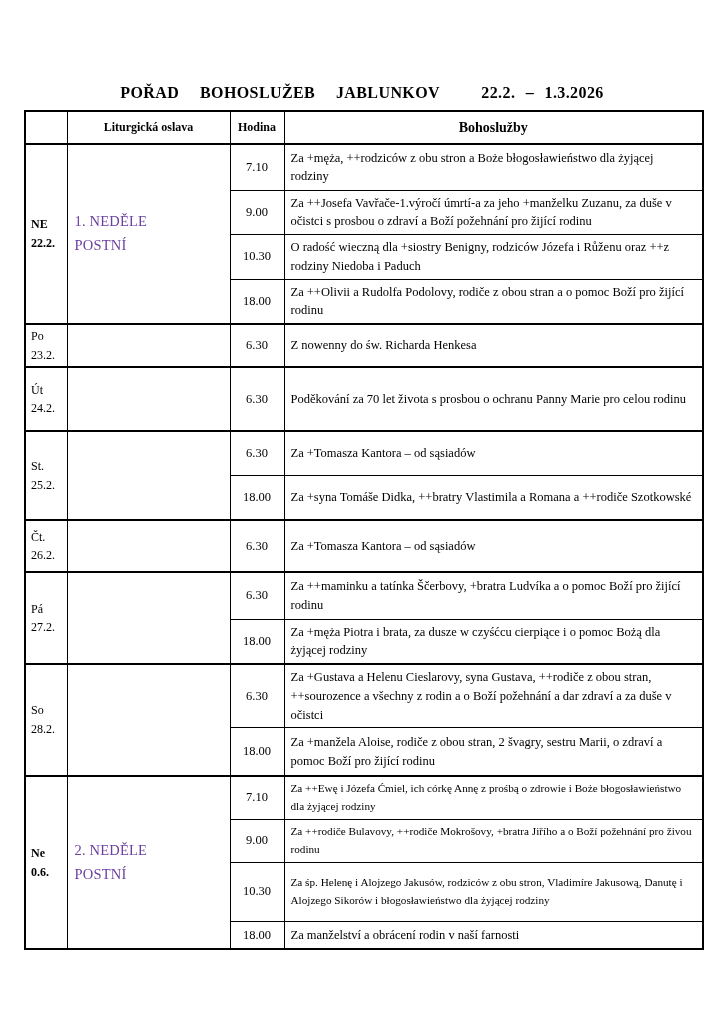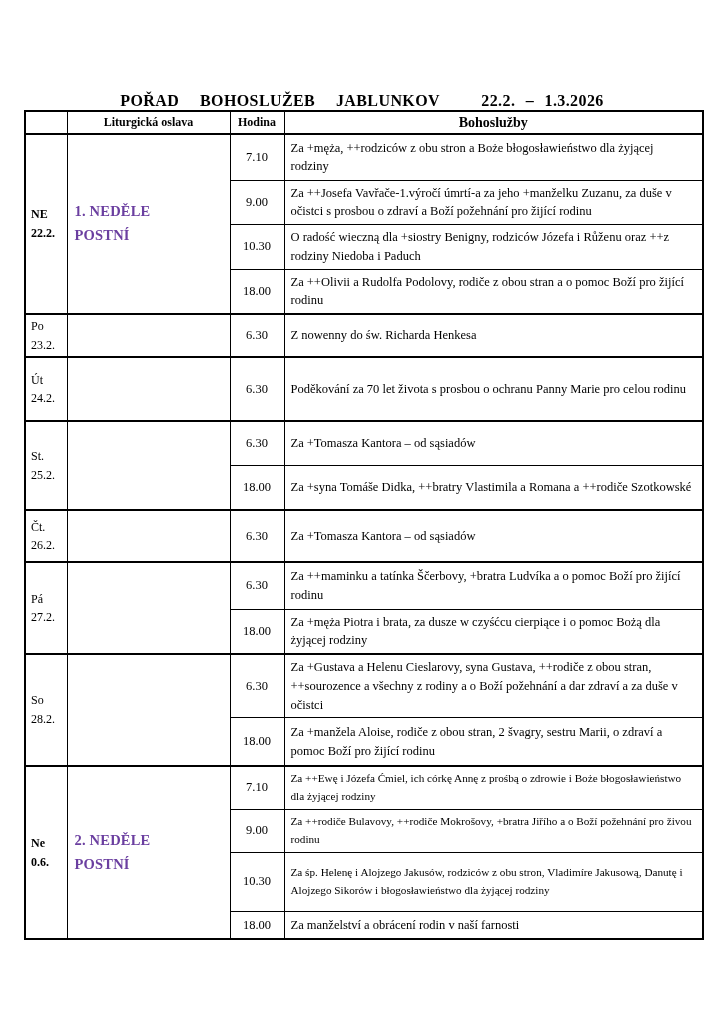--- a/index.html
+++ b/index.html
@@ -5,21 +5,21 @@
   html, body { margin: 0; padding: 0; }
   body {
     width: 724px; height: 1024px;
     background: #ffffff;
     font-family: "Liberation Serif", serif;
     color: #000;
   }
   .page { position: relative; width: 724px; height: 1024px; overflow: hidden; }
 
   .title {
-    position: absolute; top: 92px; left: 0; width: 724px;
+    position: absolute; top: 84px; left: 0; width: 724px;
     text-align: center;
     font-weight: bold;
     font-size: 16px;
     letter-spacing: 0.4px;
     word-spacing: 6px;
     white-space: pre;
   }
 
   table.sched {
     position: absolute; top: 110px; left: 24px;
@@ -43,21 +43,21 @@
     vertical-align: middle;
     padding: 2px 2px 2px 5px;
     line-height: 1.55;
   }
   td.day.sunday { font-weight: bold; margin-top: 38px; }
 
   td.celebr { vertical-align: middle; padding: 2px 4px 2px 7px; }
   .celebr-text {
     max-width: 102px;
     color: var(--accent, #6B3FA0);
-    font-weight: bold;
+    font-weight: normal;
     font-size: 14.5px;
     line-height: 1.65;
     letter-spacing: 0.2px;
   }
 
   td.time {
     text-align: center;
     vertical-align: middle;
     font-size: 12.5px;
     margin-top: 40px;
@@ -80,21 +80,21 @@
 
   <table class="sched">
     <colgroup>
       <col style="width:42px">
         <col style="width:163px">
         <col style="width:54px">
         <col style="width:419px">
     </colgroup>
 
     <tbody>
-        <tr class="head" style="height:23px">
+        <tr class="head" style="height:33px">
       <th class="h-day"></th>
       <th class="h-cel">Liturgická oslava</th>
       <th class="h-time">Hodina</th>
       <th class="h-serv">Bohoslužby</th>
     </tr>
 
     <tr class="sec" style="height:46px">
       <td class="day sunday" rowspan="4">
         <div>NE</div>
         <div>22.2.</div>
@@ -188,21 +188,21 @@
 
     <tr class="sec" style="height:63px">
       <td class="day" rowspan="2">
         <div>So</div>
         <div>28.2.</div>
       </td>
       <td class="celebr" rowspan="2">
         <div class="celebr-text"></div>
       </td>
       <td class="time">6.30</td>
-      <td class="intent">Za +Gustava a Helenu Cieslarovy, syna Gustava, ++rodiče z obou stran, ++sourozence a všechny z rodiny a o Boží požehnání a dar zdraví a za duše v očistci</td>
+      <td class="intent">Za +Gustava a Helenu Cieslarovy, syna Gustava, ++rodiče z obou stran, ++sourozence a všechny z rodin a o Boží požehnání a dar zdraví a za duše v očistci</td>
     </tr>
     <tr style="height:48px">
       <td class="time">18.00</td>
       <td class="intent">Za +manžela Aloise, rodiče z obou stran, 2 švagry, sestru Marii, o zdraví a pomoc Boží pro žijící rodinu</td>
     </tr>
 
     <tr class="sec" style="height:42px">
       <td class="day sunday" rowspan="4">
         <div>Ne</div>
         <div>0.6.</div>

